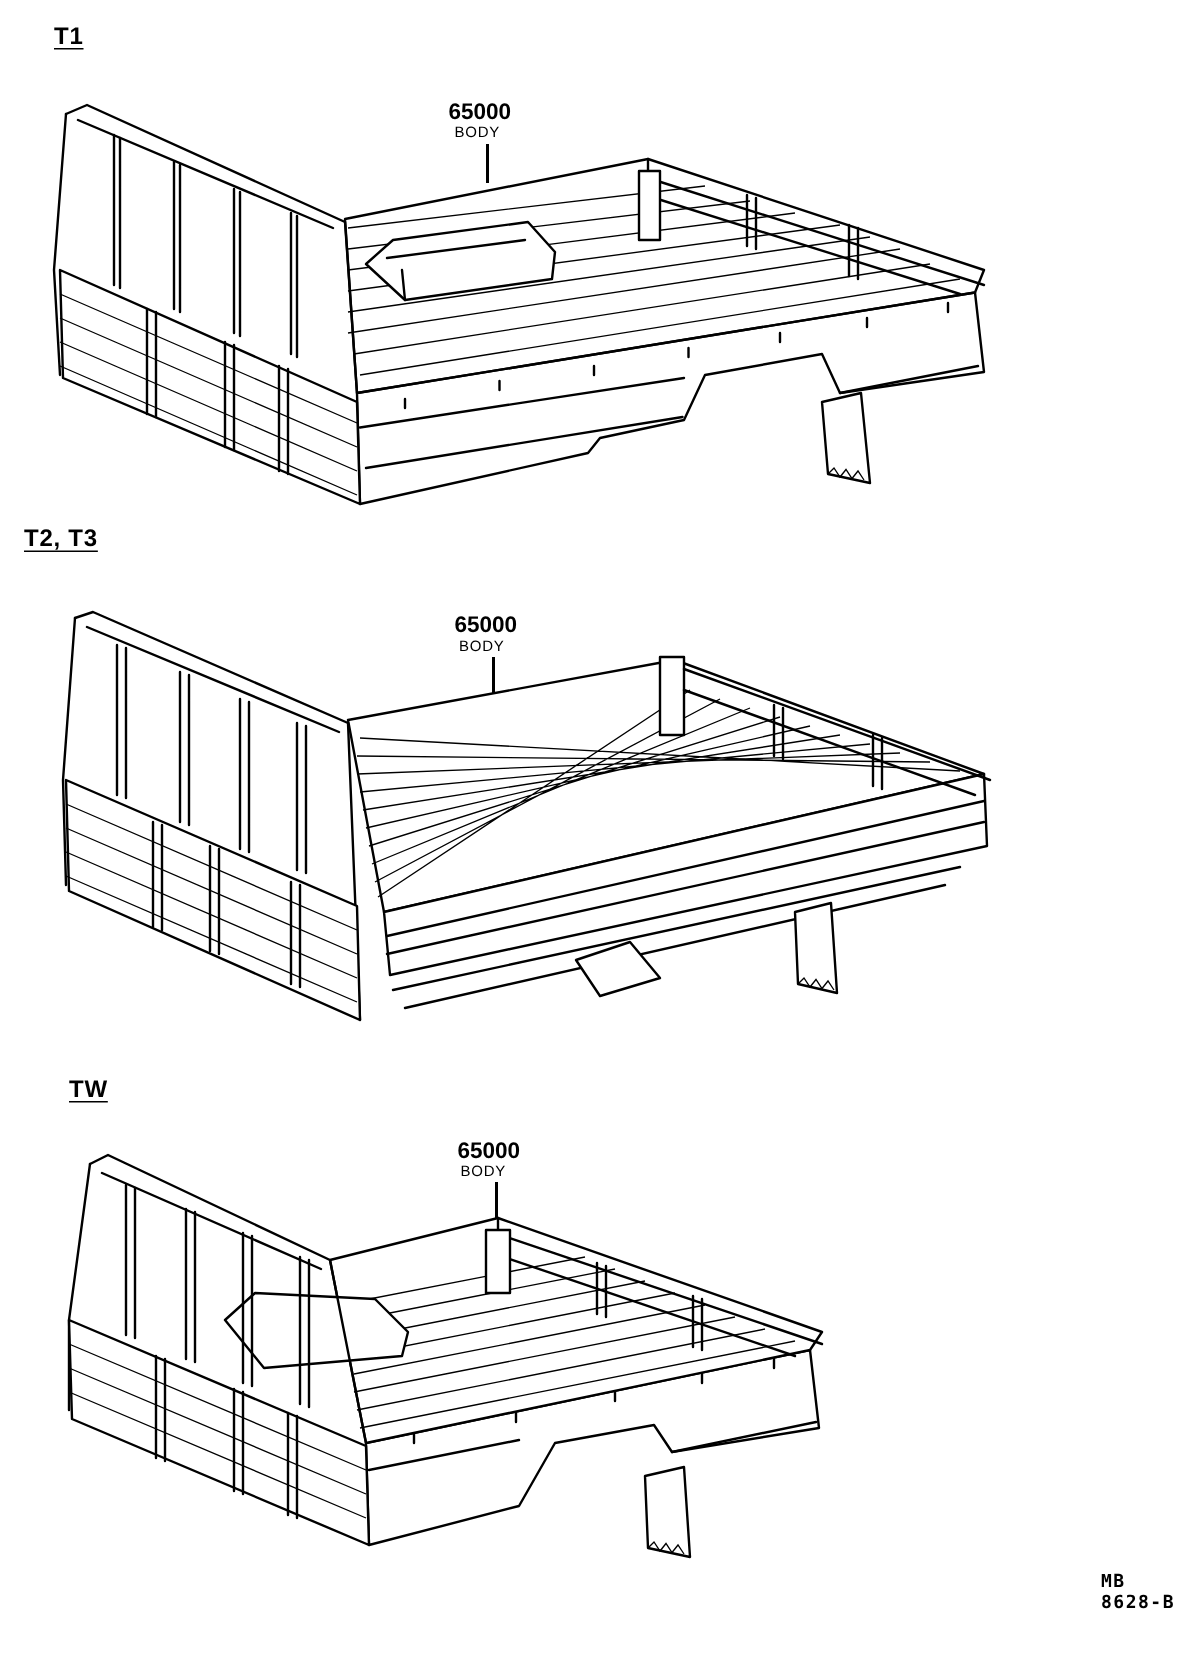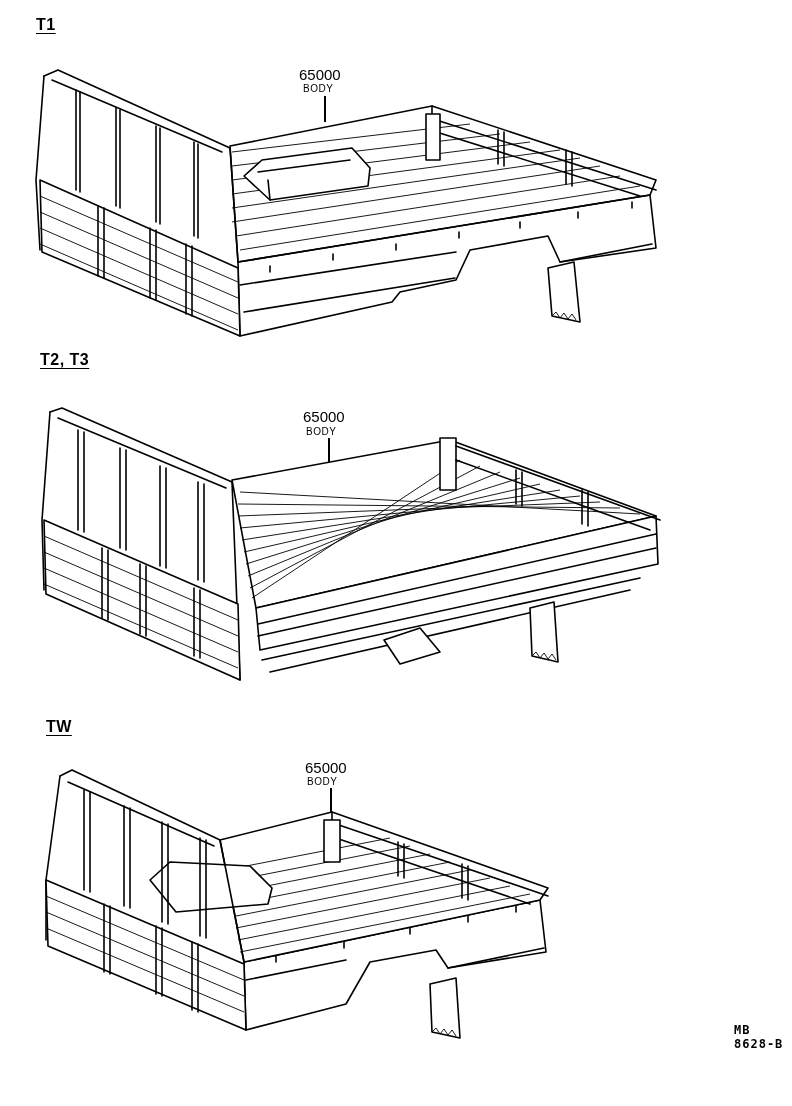--- a/index.html
+++ b/index.html
@@ -1,20 +1,20 @@
 <!DOCTYPE html>
 <html><head>
 <meta charset="utf-8">
 <style>
   html, body { margin:0; padding:0; background:#ffffff; }
   body { width:792px; height:1106px; position:relative; overflow:hidden;
          font-family:"Liberation Sans", sans-serif; color:#000; }
   .variant-label { position:absolute; font-size:16px; font-weight:bold;
                    text-decoration:underline; text-underline-offset:3px; letter-spacing:0.5px; }
-  .part-no { position:absolute; font-size:15px; font-weight:normal; line-height:14px; text-align:left; }
+  .part-no { position:absolute; font-size:15px; font-weight:bold; line-height:14px; text-align:left; }
   .part-name { position:absolute; font-size:10px; font-weight:normal; letter-spacing:0.5px; }
   .leader { position:absolute; width:1.5px; background:#000; }
   .drawing { position:absolute; left:0; top:0; }
   .catalog-code { position:absolute; font-family:"DejaVu Sans Mono", monospace;
                   font-size:12px; font-weight:bold; letter-spacing:1px; }
   svg .s { stroke:#000; fill:none; stroke-width:1.6; stroke-linejoin:round; stroke-linecap:round; }
   svg .t { stroke:#000; fill:none; stroke-width:0.9; }
   svg .f { fill:#fff; stroke:#000; stroke-width:1.6; stroke-linejoin:round; }
 </style>
 </head>
@@ -50,21 +50,21 @@
     <path class="t" d="M40,196 L238,282 M40,212 L238,298 M40,228 L238,314 M40,244 L238,330"></path>
     <path class="s" d="M98,206 L98,276 M104,208 L104,278 M150,228 L150,298 M156,230 L156,300 M186,244 L186,314 M192,246 L192,316"></path>
 
     <path class="f" d="M548,268 L574,262 L580,322 L552,316 Z"></path>
     <path class="t" d="M552,316 L556,312 L560,318 L564,313 L568,319 L572,314 L576,320"></path>
 
     <path class="s" d="M270,266 L270,272 M333,254 L333,260 M396,244 L396,250 M459,232 L459,238 M520,222 L520,228 M578,212 L578,218 M632,202 L632,208"></path>
   </g>
 </svg>
 
-<div class="variant-label" style="left:40px;top:351px;">T2, T3</div>
+<div class="variant-label" style="left:16px;top:351px;">T2, T3</div>
 <div class="part-no" style="left:303px;top:410px;">65000</div>
 <div class="part-name" style="left:306px;top:426px;">BODY</div>
 <div class="leader" style="left:328px;top:438px;height:26px;"></div>
 
 <svg class="drawing" width="792" height="1106">
   <g>
 
     <path class="f" d="M232,480 L450,440 L656,516 L256,608 Z"></path>
     <path class="t" d="M240,492 L640,514 M238,504 L620,508 M238,516 L600,502 M240,528 L580,496 M242,540 L560,490 M244,552 L540,484 M246,564 L520,478 M248,576 L500,472 M250,588 L480,466 M252,598 L460,460"></path>
 
@@ -121,13 +121,13 @@
     <path class="t" d="M46,896 L244,980 M46,912 L244,996 M46,928 L244,1012"></path>
     <path class="s" d="M104,904 L104,972 M110,906 L110,974 M156,926 L156,994 M162,928 L162,996 M192,942 L192,1010 M198,944 L198,1012"></path>
 
     <path class="f" d="M430,984 L456,978 L460,1038 L432,1032 Z"></path>
     <path class="t" d="M432,1032 L436,1028 L440,1034 L444,1029 L448,1035 L452,1030 L456,1036"></path>
 
     <path class="s" d="M276,956 L276,962 M344,942 L344,948 M410,928 L410,934 M468,916 L468,922 M516,906 L516,912"></path>
   </g>
 </svg>
 
-<div class="catalog-code" style="left:690px;top:1023px;padding-left:44px;">MB 8628-B</div>
+<div class="catalog-code" style="left:690px;top:1047px;padding-left:44px;">MB 8628-B</div>
 
 </body></html>

